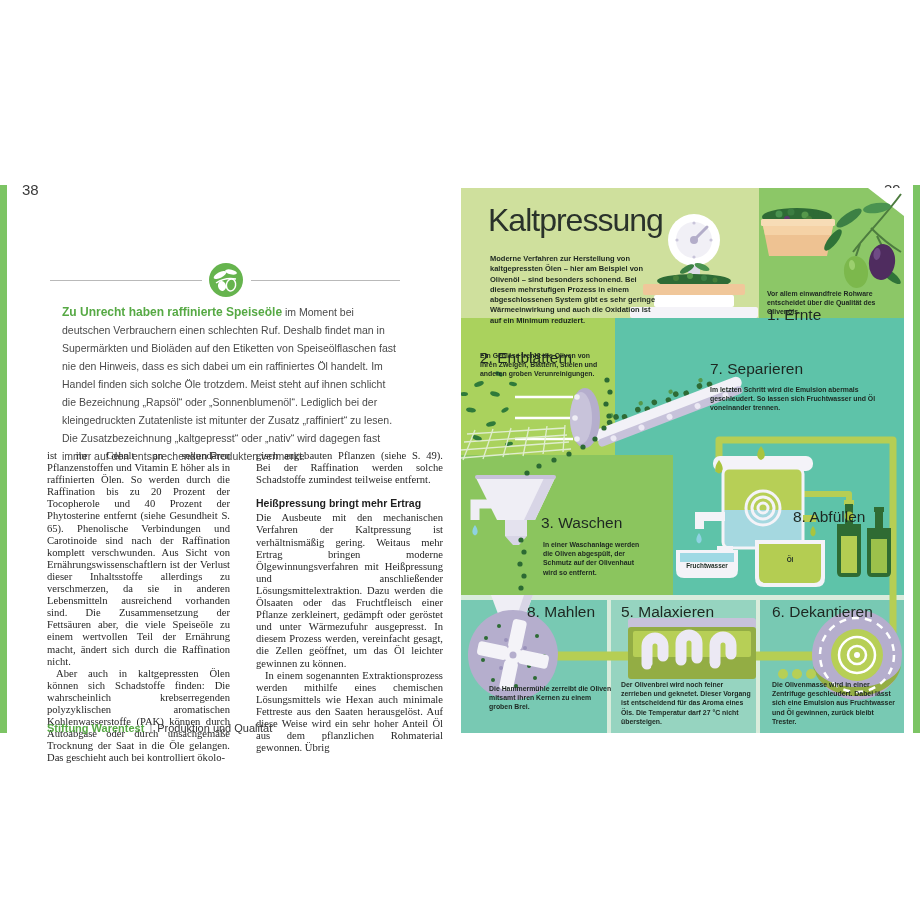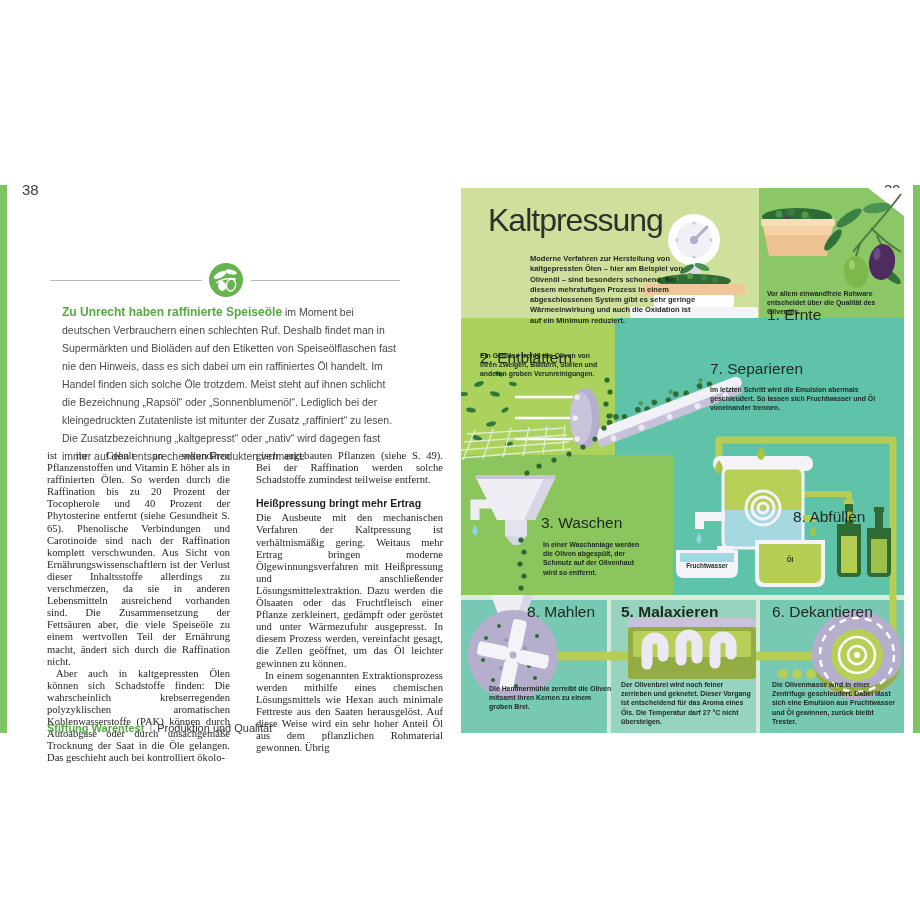--- a/index.html
+++ b/index.html
@@ -27,21 +27,21 @@
   #b-ent{left:0;top:130px;width:154px;height:137px;background:#aad25d;}
   #b-teal{left:154px;top:130px;width:289px;height:277px;background:#5ec3a9;}
   #b-waschen{left:0;top:267px;width:212px;height:140px;background:#8bc55e;}
   #b-bottom{left:0;top:407px;width:443px;height:138px;background:#d9ecdc;}
   #b-mahlen{left:0;top:412px;width:146px;height:133px;background:#78c9b3;}
   #b-malax{left:150px;top:412px;width:145px;height:133px;background:#96d4c0;}
   #b-dekant{left:299px;top:412px;width:144px;height:133px;background:#78c9b3;}
   #notch{position:absolute;right:0;top:0;width:0;height:0;border-left:36px solid transparent;border-top:28px solid #fff;}
   #ig svg{position:absolute;left:0;top:0;}
   .ig-title{position:absolute;left:27px;top:14px;font-size:32px;letter-spacing:-1px;color:#2a322b;}
-  .ig-intro{position:absolute;left:29px;top:66px;width:168px;font-size:7.5px;font-weight:bold;line-height:10.3px;color:#1d2721;margin-left:40px;}
+  .ig-intro{position:absolute;left:29px;top:66px;width:168px;font-size:7.5px;font-weight:bold;line-height:10.3px;color:#1d2721;}
   .ig-h{position:absolute;font-size:15.5px;color:#1d2721;}
   .ig-t{position:absolute;font-size:6.9px;font-weight:bold;line-height:9.2px;color:#1d2721;}
   .ig-lab{position:absolute;font-size:6.4px;font-weight:bold;color:#223028;text-align:center;}
 </style>
 </head>
 <body>
 
 <div id="canvas">
 
   <div class="sidebar" style="left:0;"></div>
@@ -359,21 +359,21 @@
     <div class="ig-t" style="left:249px;top:197px;width:172px;">Im letzten Schritt wird die Emulsion abermals geschleudert. So lassen sich Fruchtwasser und Öl voneinander trennen.</div>
 
     <div class="ig-h" style="left:332px;top:272px;margin-top:48px;">8. Abfüllen</div>
 
     <div class="ig-h" style="left:80px;top:326px;">3. Waschen</div>
     <div class="ig-t" style="left:82px;top:352px;width:100px;">In einer Waschanlage werden die Oliven abgespült, der Schmutz auf der Olivenhaut wird so entfernt.</div>
 
     <div class="ig-h" style="left:66px;top:415px;">8. Mahlen</div>
     <div class="ig-t" style="left:28px;top:496px;width:124px;">Die Hammermühle zerreibt die Oliven mitsamt ihren Kernen zu einem groben Brei.</div>
 
-    <div class="ig-h" style="left:160px;top:415px;font-weight:bold;">5. Malaxieren</div>
+    <div class="ig-h" style="left:160px;top:415px;">5. Malaxieren</div>
     <div class="ig-t" style="left:160px;top:492px;width:131px;">Der Olivenbrei wird noch feiner zerrieben und geknetet. Dieser Vorgang ist entscheidend für das Aroma eines Öls. Die Temperatur darf 27 °C nicht übersteigen.</div>
 
     <div class="ig-h" style="left:311px;top:415px;">6. Dekantieren</div>
     <div class="ig-t" style="left:311px;top:492px;width:128px;">Die Olivenmasse wird in einer Zentrifuge geschleudert. Dabei lässt sich eine Emulsion aus Fruchtwasser und Öl gewinnen, zurück bleibt Trester.</div>
 
     <div class="ig-lab" style="left:212px;top:374px;width:68px;">Fruchtwasser</div>
     <div class="ig-lab" style="left:309px;top:368px;width:40px;">Öl</div>
   </div>
 
 </div>

